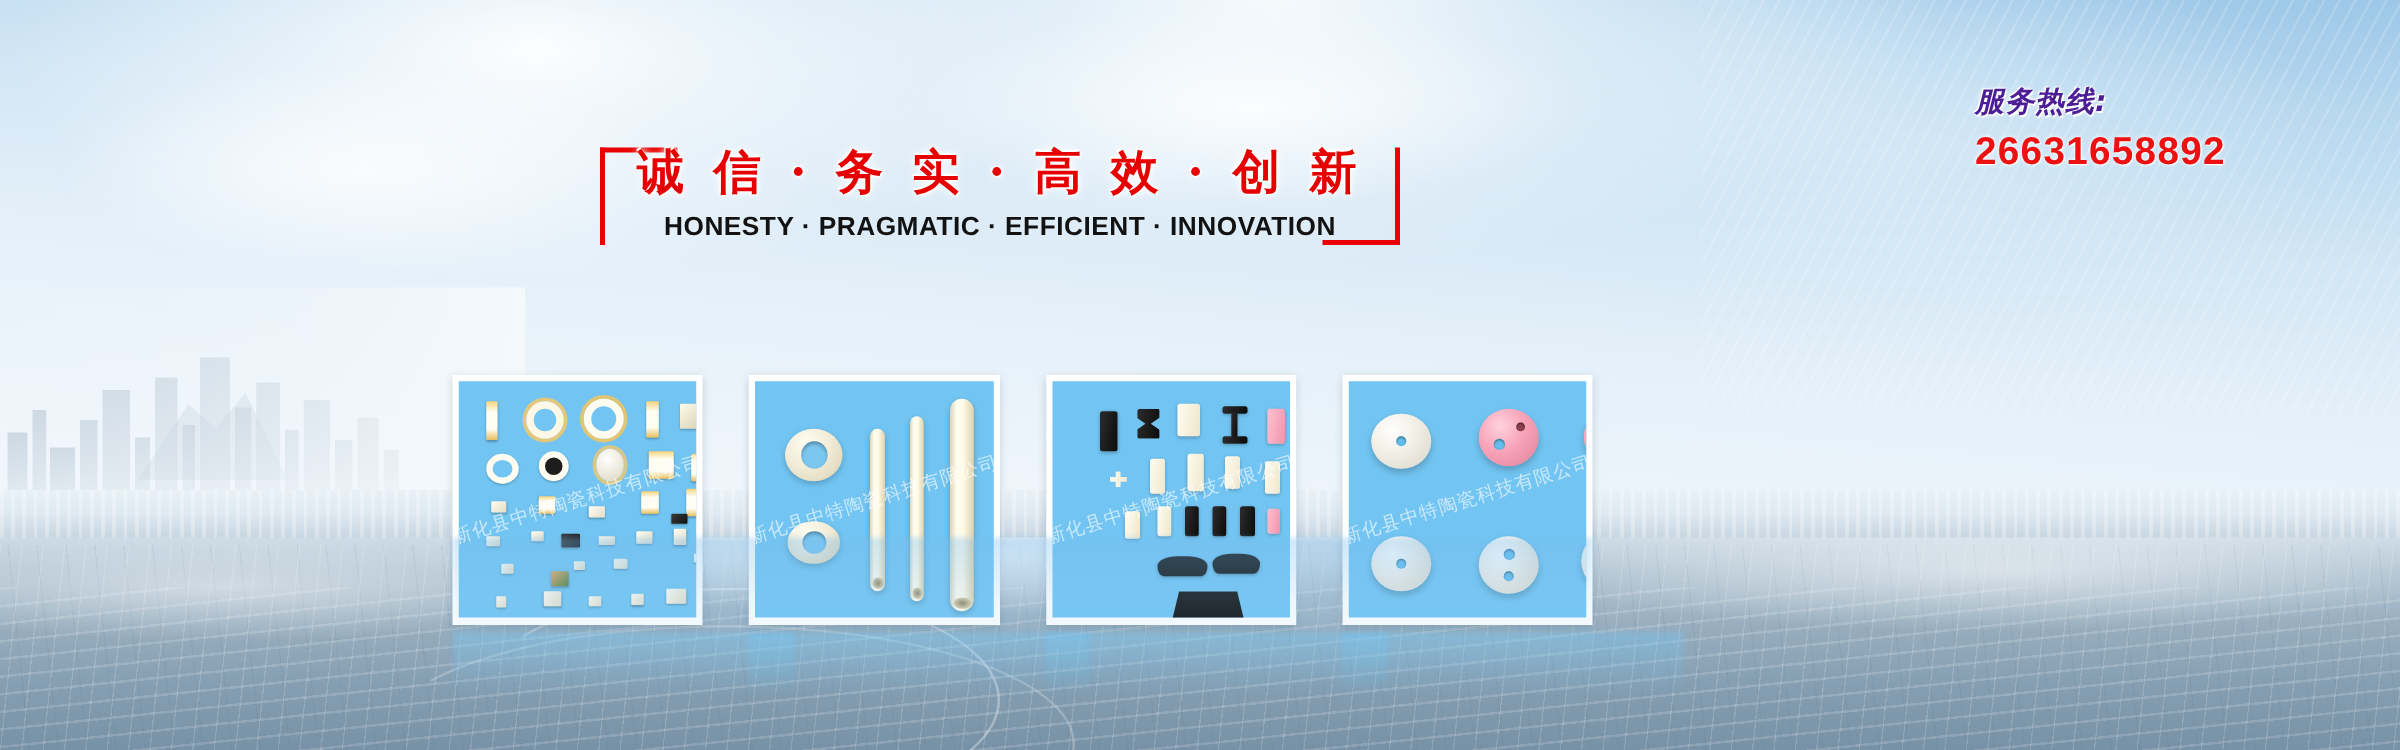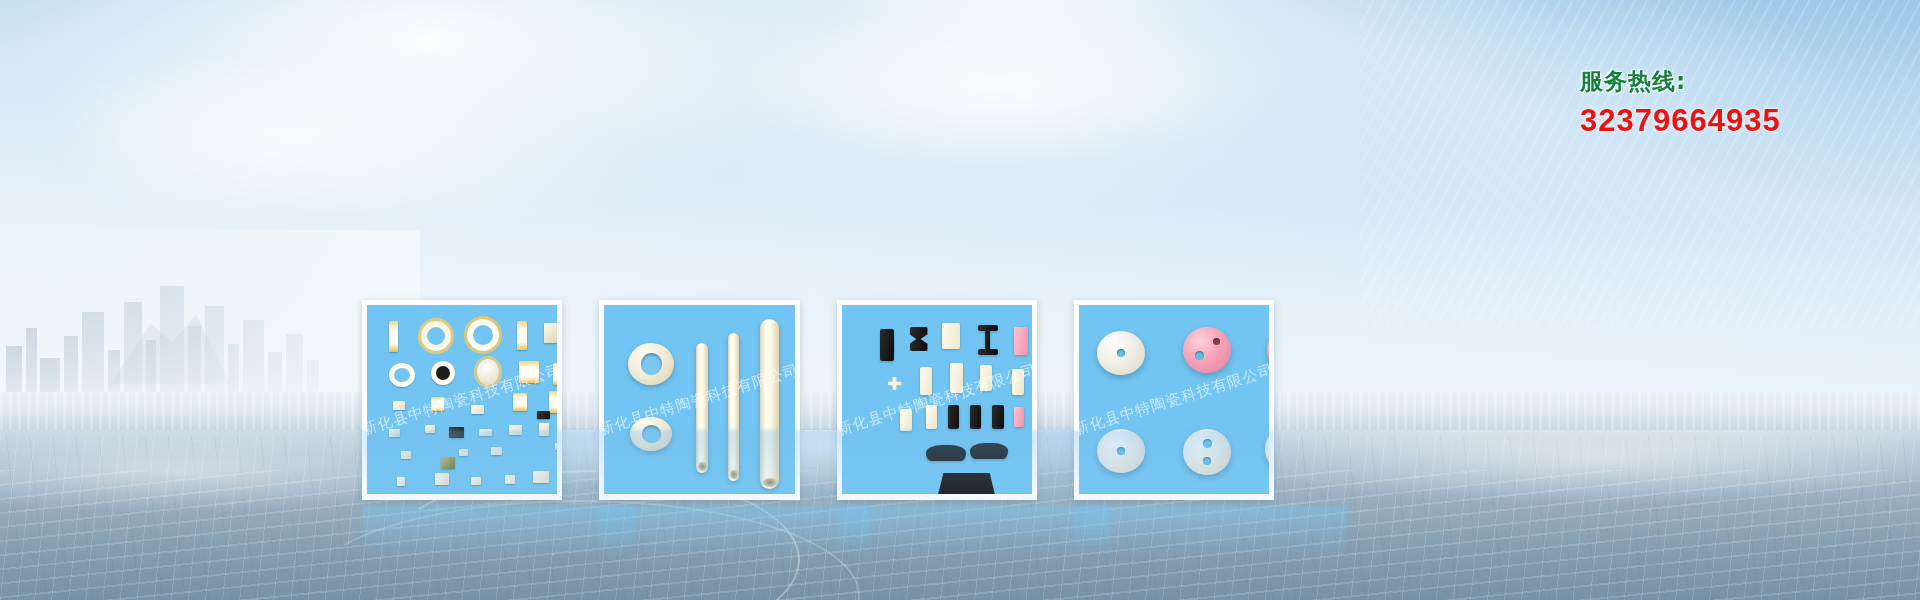--- a/index.html
+++ b/index.html
@@ -118,23 +118,24 @@
   .contact { position:absolute; right:40px; top:52px; text-align:left; width:300px; }
   .contact-tagline {
     font-family:"DejaVu Sans","Liberation Sans",sans-serif;
     font-size:23px; font-weight:700; color:#ee1111; letter-spacing:1px;
     text-shadow:0 0 4px #fff, 1px 1px 0 #fff, -1px -1px 0 #fff;
     white-space:nowrap;
   }
   .contact-label {
     margin-top:14px;
     font-family:"DejaVu Sans","Liberation Sans",sans-serif;
-    font-size:23px; font-weight:700; color:#15803d; letter-spacing:1px;
+    font-size:23px; font-weight:700; color:#4c1d95; letter-spacing:1px;
     text-shadow:0 0 4px #fff, 1px 1px 0 #fff, -1px -1px 0 #fff;
     white-space:nowrap;
+    font-style:italic;
   }
   .contact-phone {
     margin-top:6px;
     font-size:31px; font-weight:700; color:#ee1111; letter-spacing:1px;
     text-shadow:0 0 4px #fff, 1px 1px 0 #fff;
     white-space:nowrap;
   }
 
   
   .panels { position:absolute; left:362px; top:300px; width:912px; height:200px; display:flex; gap:37px; }
@@ -235,24 +236,30 @@
   <div class="sea"></div>
   <div class="sea-glint"></div>
 
   <div class="ground"></div>
   <div class="ground-streaks"></div>
   <div class="ground-ripple"></div>
   <div class="ground-sheen"></div>
   <div class="tyre-arc" style="left:380px; top:470px; width:420px; height:180px;"></div>
   <div class="tyre-arc" style="left:300px; top:500px; width:560px; height:190px; opacity:.7;"></div>
 
+  <div class="slogan">
+    <div class="bracket-tl"></div>
+    <div class="bracket-br"></div>
+    <div class="slogan-cn">诚 信 · 务 实 · 高 效 · 创 新</div>
+    <div class="slogan-en">HONESTY · PRAGMATIC · EFFICIENT · INNOVATION</div>
+  </div>
 
   <div class="contact">
     <div class="contact-label">服务热线:</div>
-    <div class="contact-phone">32379664935</div>
+    <div class="contact-phone">26631658892</div>
   </div>
 
   <div class="panels">
 
     <div class="panel">
       <div class="panel-img">
         <div class="wm">新化县中特陶瓷科技有限公司</div>
 
         <div class="pt chip gold" style="left:22px;  top:16px; width:9px;  height:31px;"></div>
         <div class="pt ringp" style="left:54px;  top:16px; width:30px; height:30px; border:6px solid #fdf8e6; box-shadow:0 0 0 3px rgba(240,200,110,.9);"></div>

